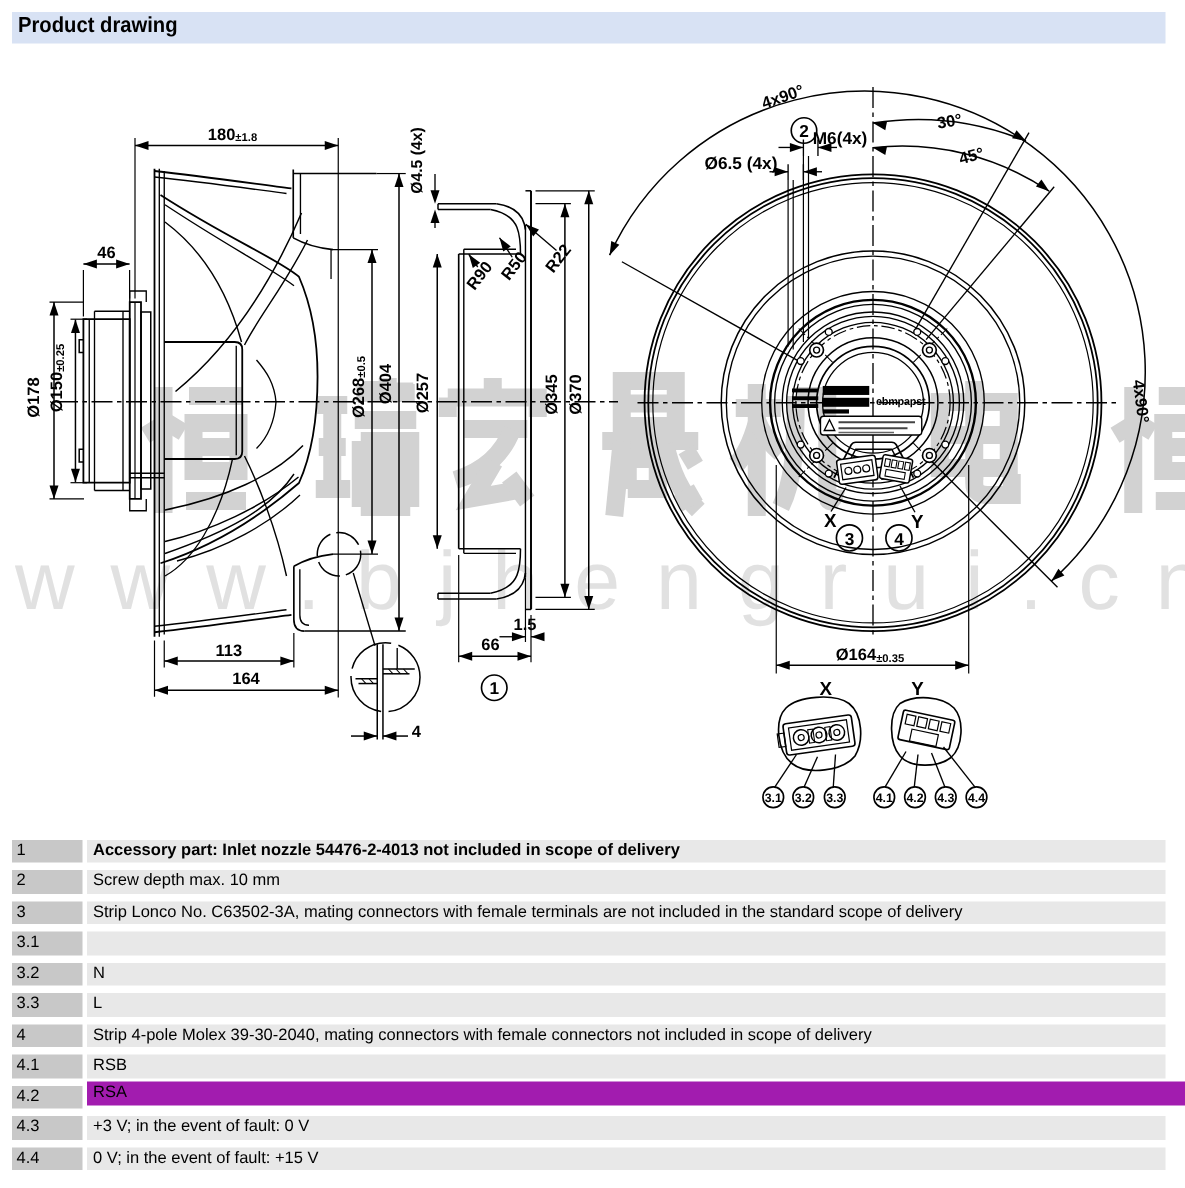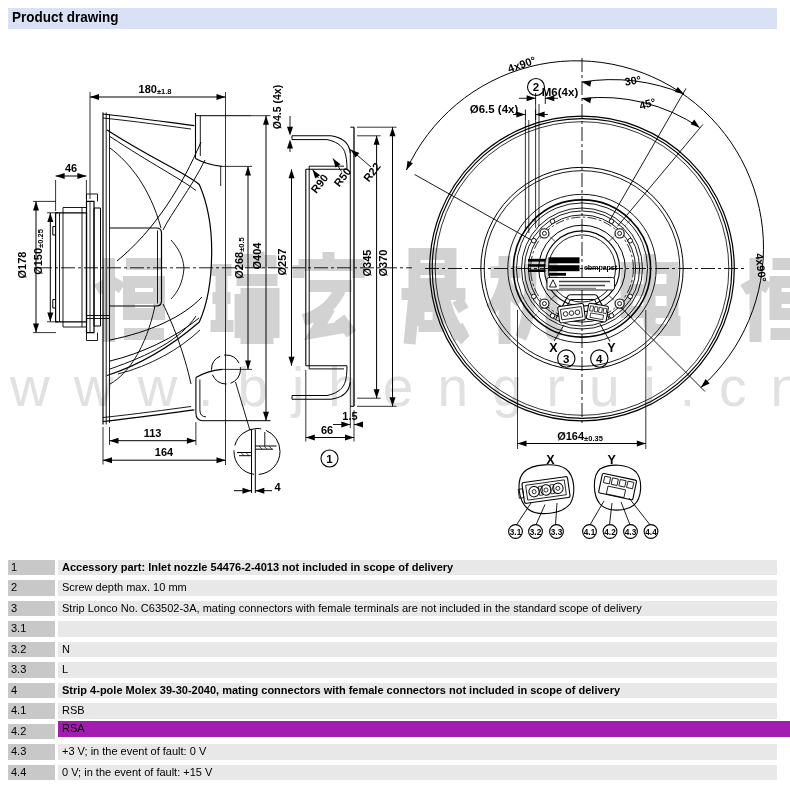--- a/index.html
+++ b/index.html
@@ -453,21 +453,21 @@
 <div style="position:absolute;left:8px;top:662.0px;width:47px;height:15.8px;background:#c8c8c8;">
       <span style="position:absolute;left:3px;top:1px;">3.3</span>
     </div>
 <div style="position:absolute;left:58px;top:662.0px;width:719px;height:15.8px;background:#e8e8e8;">
       <span style="position:absolute;left:4px;top:1px;white-space:nowrap;">L</span>
     </div>
 <div style="position:absolute;left:8px;top:682.5px;width:47px;height:15.8px;background:#c8c8c8;">
       <span style="position:absolute;left:3px;top:1px;">4</span>
     </div>
 <div style="position:absolute;left:58px;top:682.5px;width:719px;height:15.8px;background:#e8e8e8;">
-      <span style="position:absolute;left:4px;top:1px;white-space:nowrap;font-weight:bold;">Strip 4-pole Molex 39-30-2040, mating connectors with female connectors not included in scope of delivery</span>
+      <span style="position:absolute;left:4px;top:1px;white-space:nowrap;">Strip 4-pole Molex 39-30-2040, mating connectors with female connectors not included in scope of delivery</span>
     </div>
 <div style="position:absolute;left:8px;top:703.0px;width:47px;height:15.8px;background:#c8c8c8;">
       <span style="position:absolute;left:3px;top:1px;">4.1</span>
     </div>
 <div style="position:absolute;left:58px;top:703.0px;width:719px;height:15.8px;background:#e8e8e8;">
       <span style="position:absolute;left:4px;top:1px;white-space:nowrap;">RSB</span>
     </div>
 <div style="position:absolute;left:8px;top:723.5px;width:47px;height:15.8px;background:#c8c8c8;">
       <span style="position:absolute;left:3px;top:1px;">4.2</span>
     </div>

